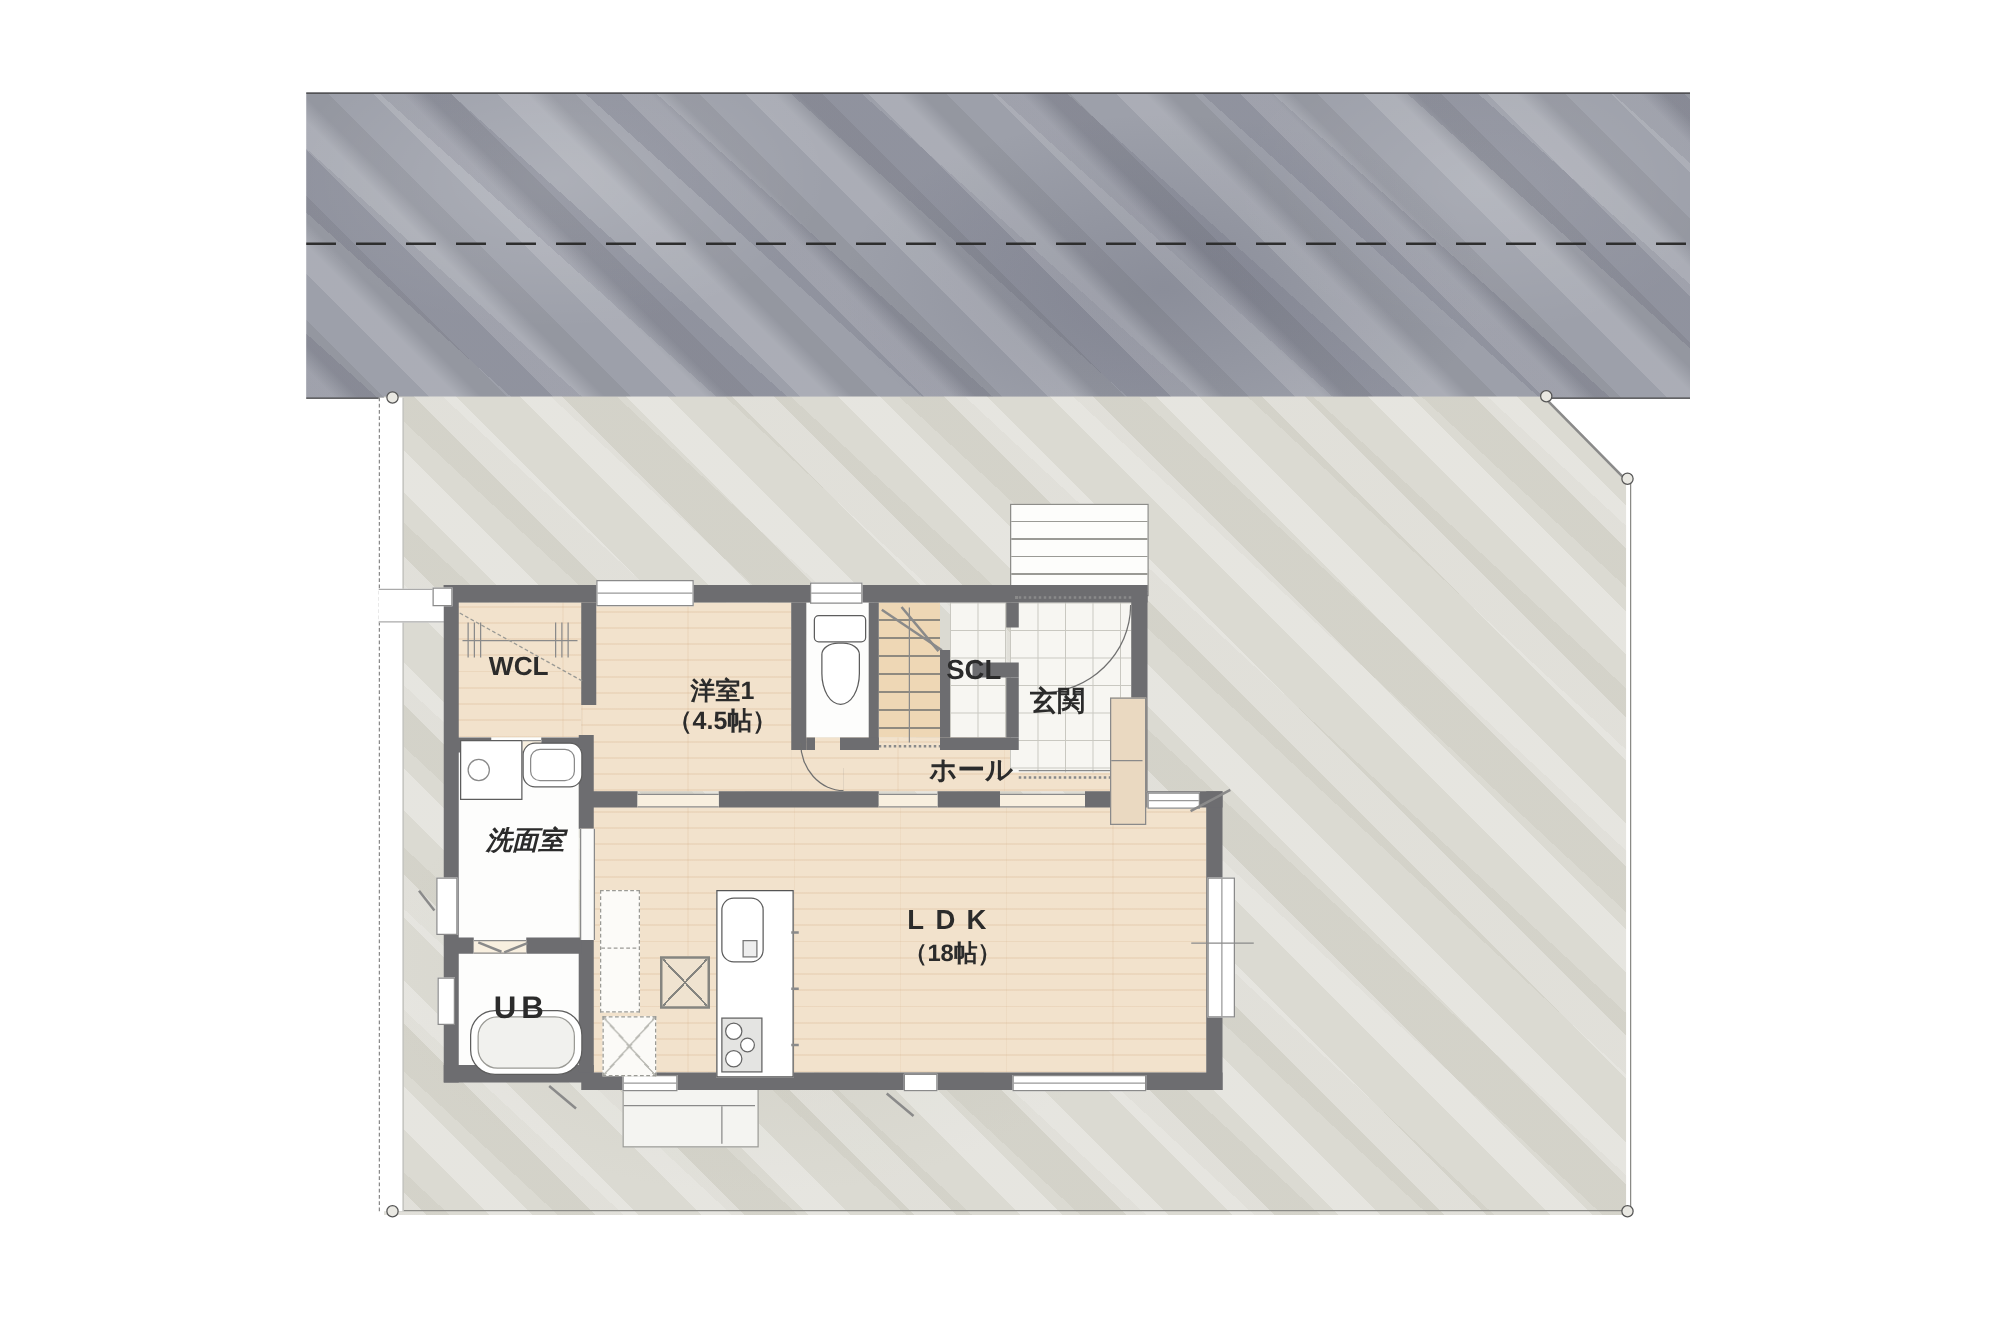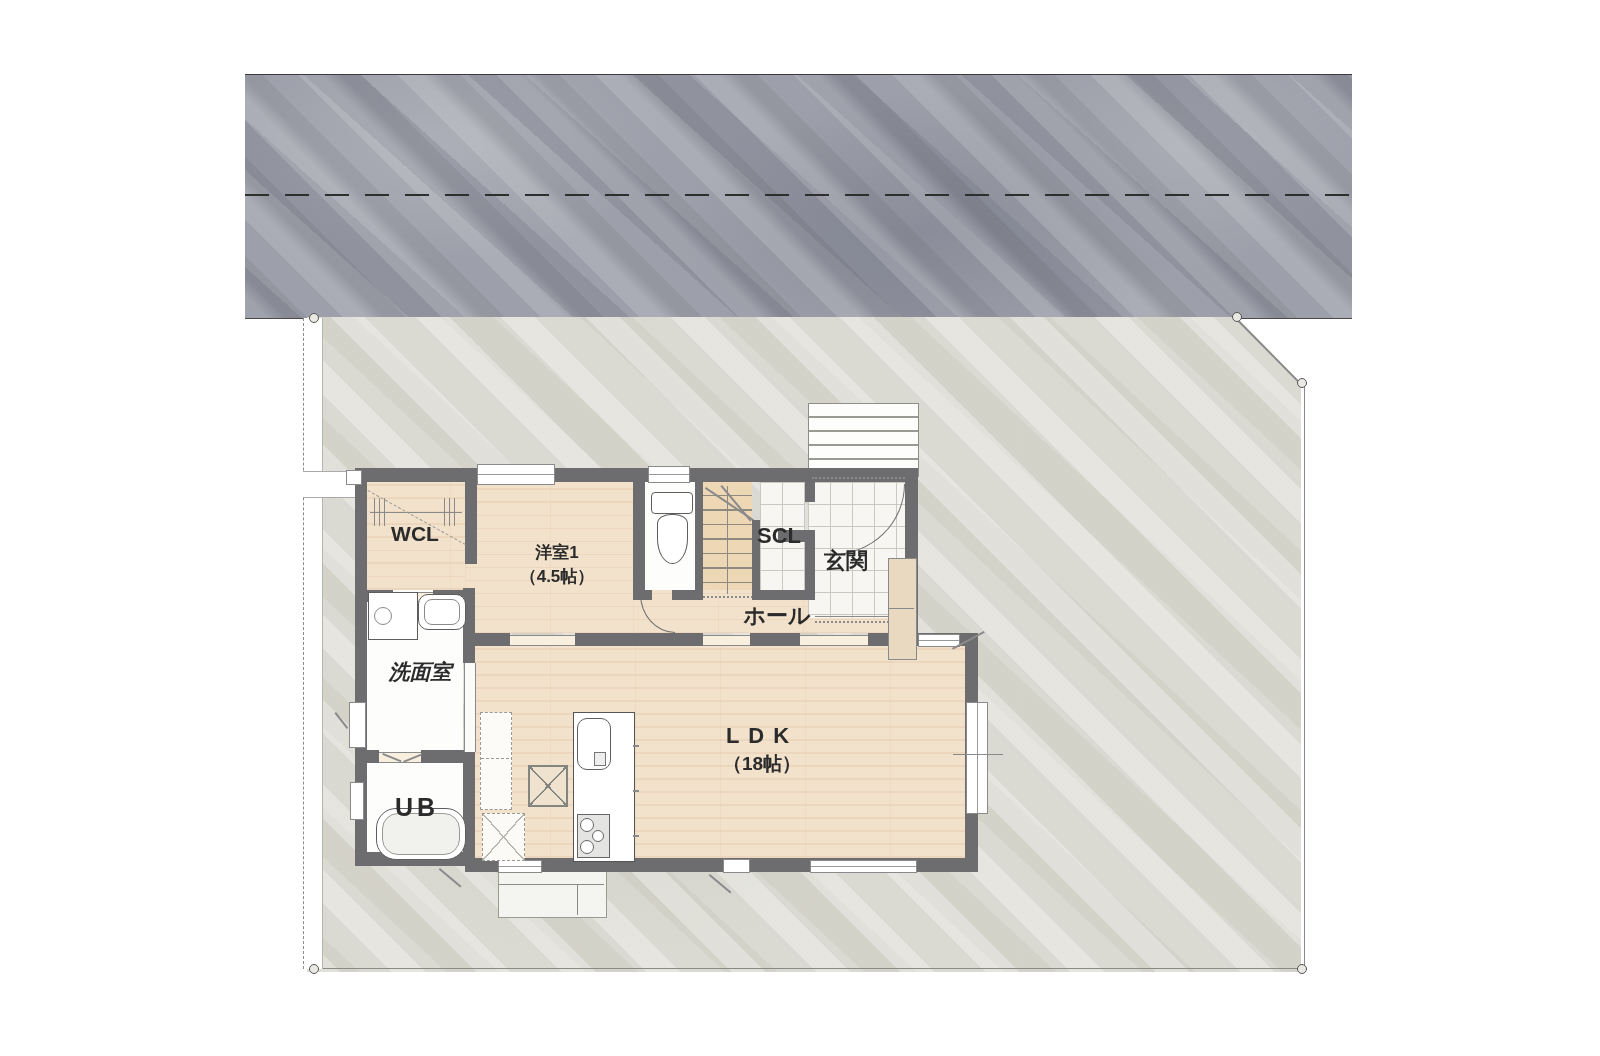--- a/index.html
+++ b/index.html
@@ -204,21 +204,21 @@
   <div class="abs dashbox" style="left:480px;top:712px;width:30px;height:96px;"></div>
   <div class="abs" style="left:481px;top:758px;width:28px;height:0;border-top:1.5px dashed #9a9a95;"></div>
   <div class="abs xbox" style="left:528px;top:765px;width:36px;height:38px;background-color:#efe3d0;"></div>
   <div class="abs xbox-dash" style="left:482px;top:813px;width:41px;height:46px;"></div>
 
   <div class="abs cabinet" style="left:888px;top:558px;width:27px;height:100px;"></div>
   <div class="abs line-h" style="left:889px;top:608px;width:25px;"></div>
 
   <div class="lbl" style="left:415px;top:534px;font-size:21px;">WCL</div>
 
-  <div class="lbl" style="left:557px;top:565px;font-size:17px;line-height:24px;">
+  <div class="lbl" style="left:578px;top:565px;font-size:20px;line-height:24px;">
     <div>洋室1</div>
     <div>（4.5帖）</div>
   </div>
 
   <div class="lbl" style="left:779px;top:536px;font-size:22px;">SCL</div>
 
   <div class="lbl" style="left:846px;top:561px;font-size:22px;font-family:Liberation Mono, monospace;">玄関</div>
 
   <div class="lbl" style="left:777px;top:616px;font-size:22px;">ホール</div>
 

